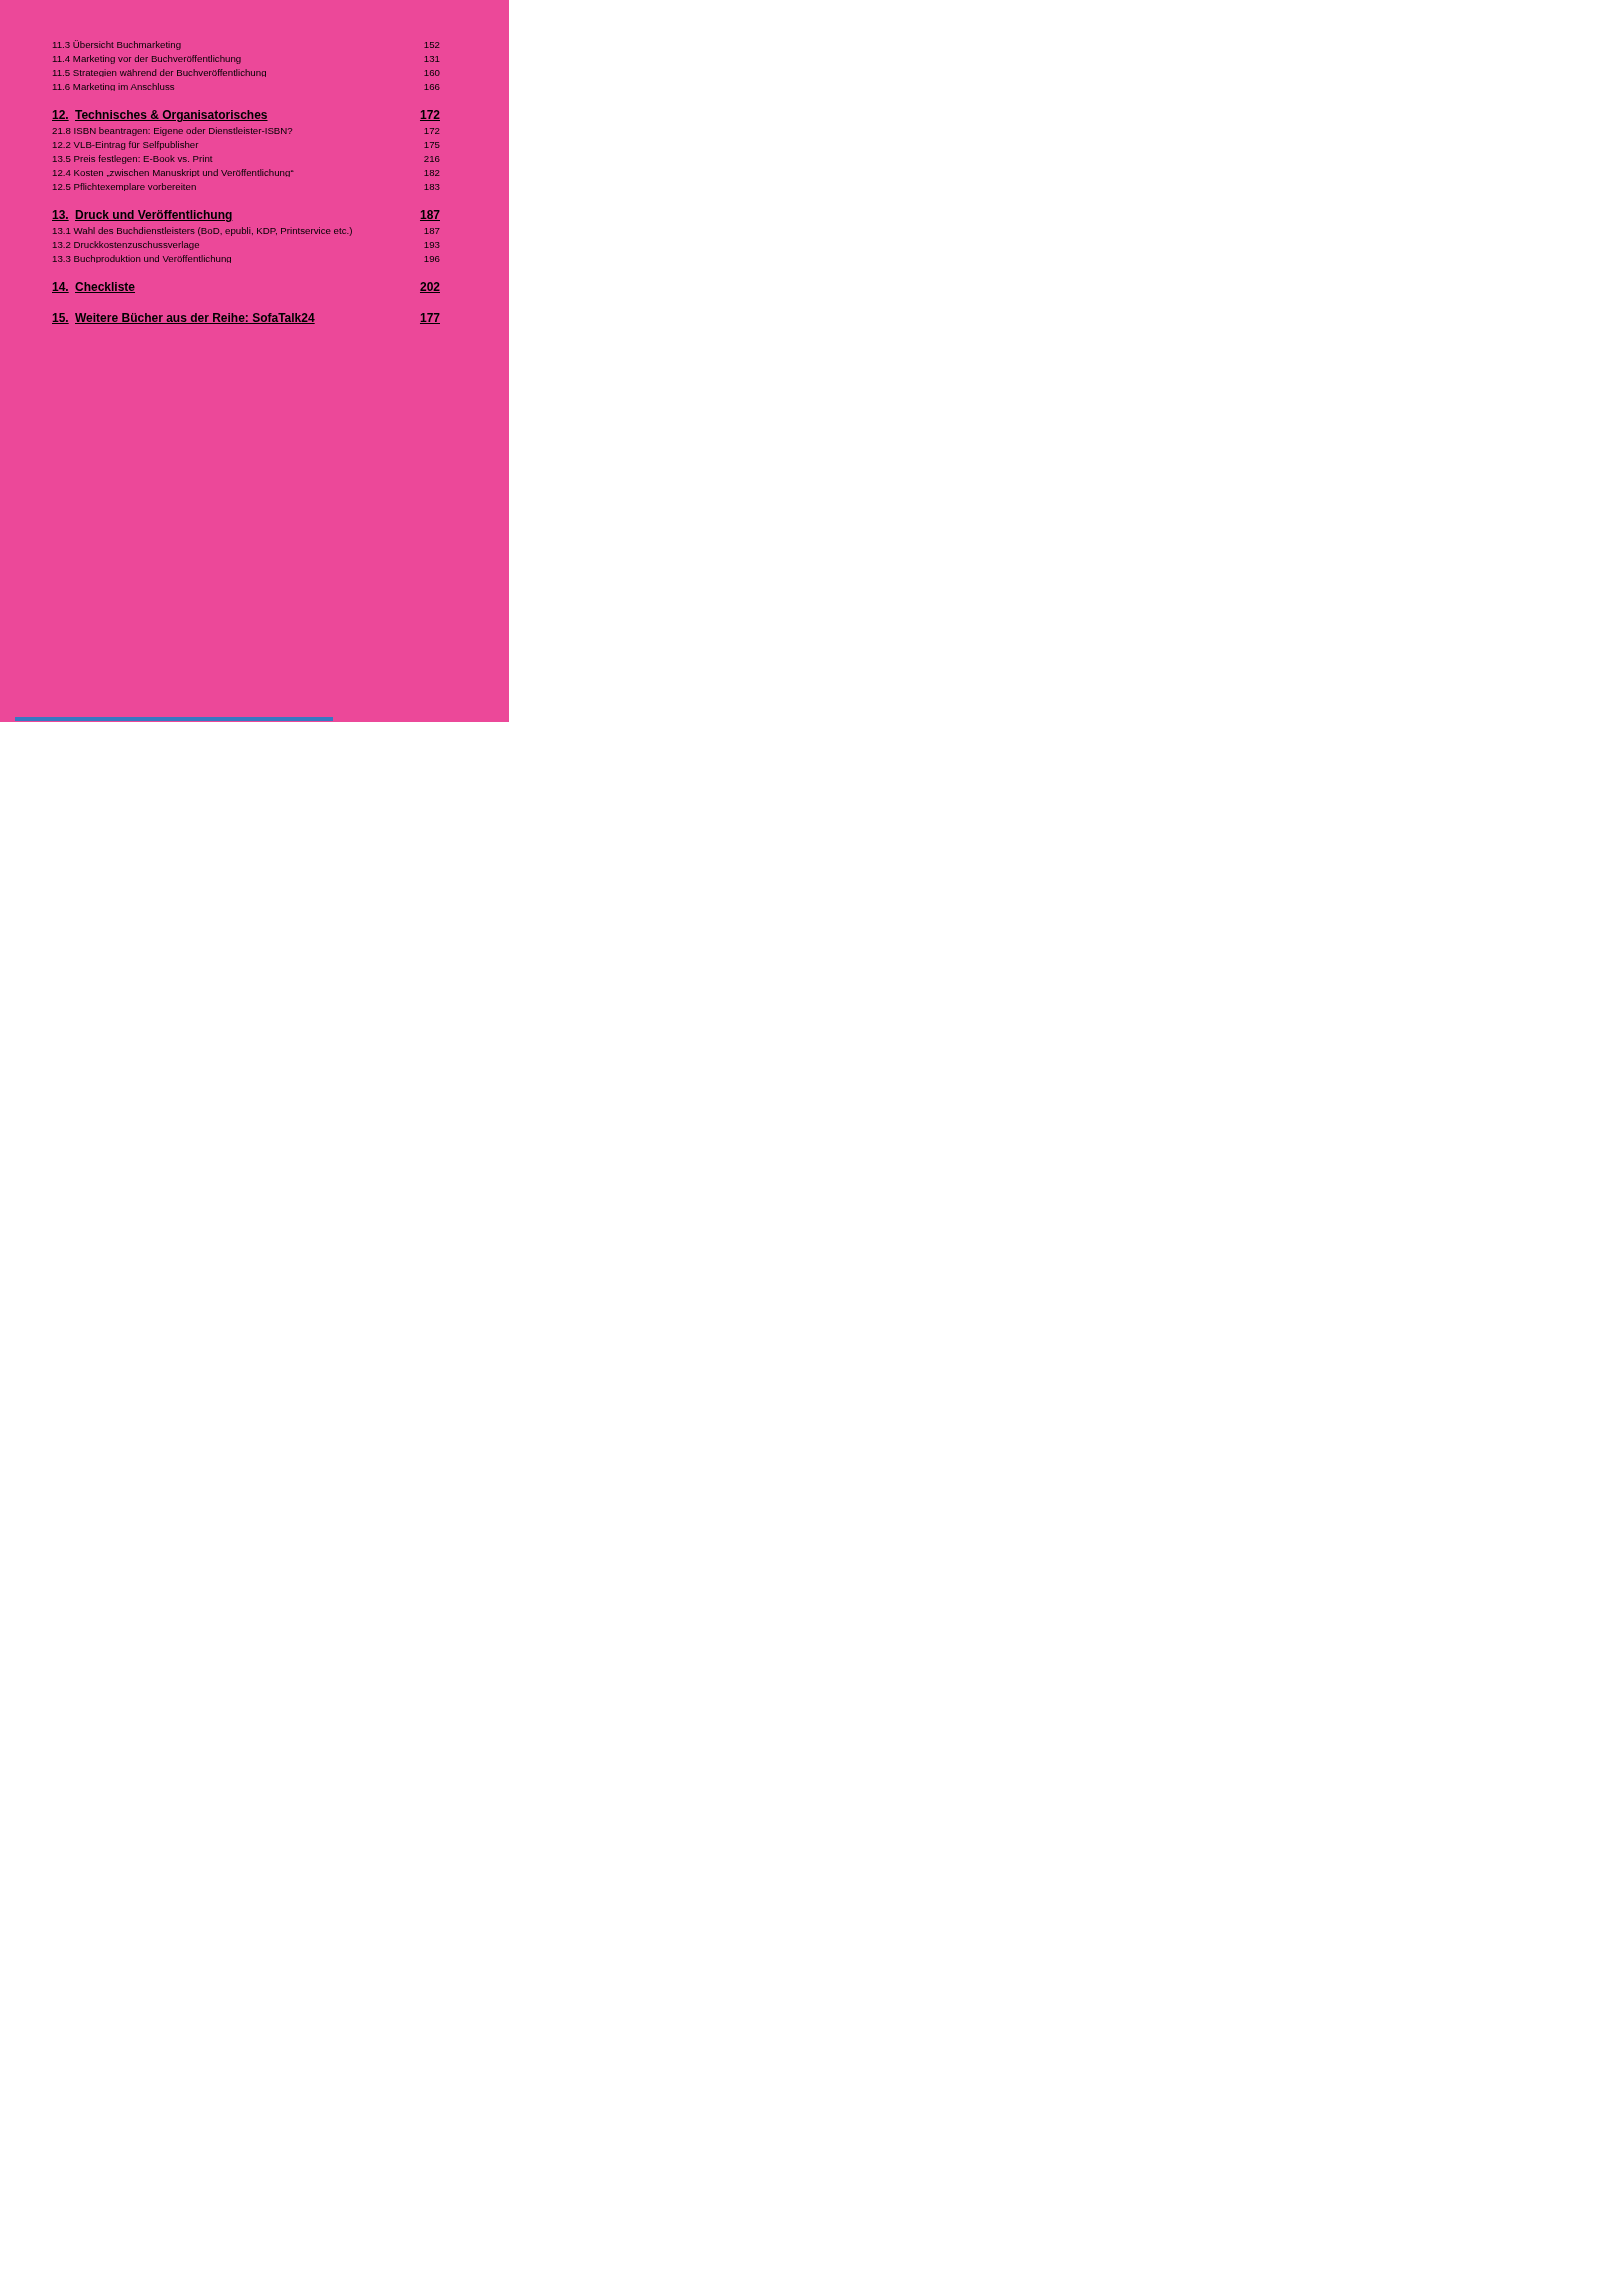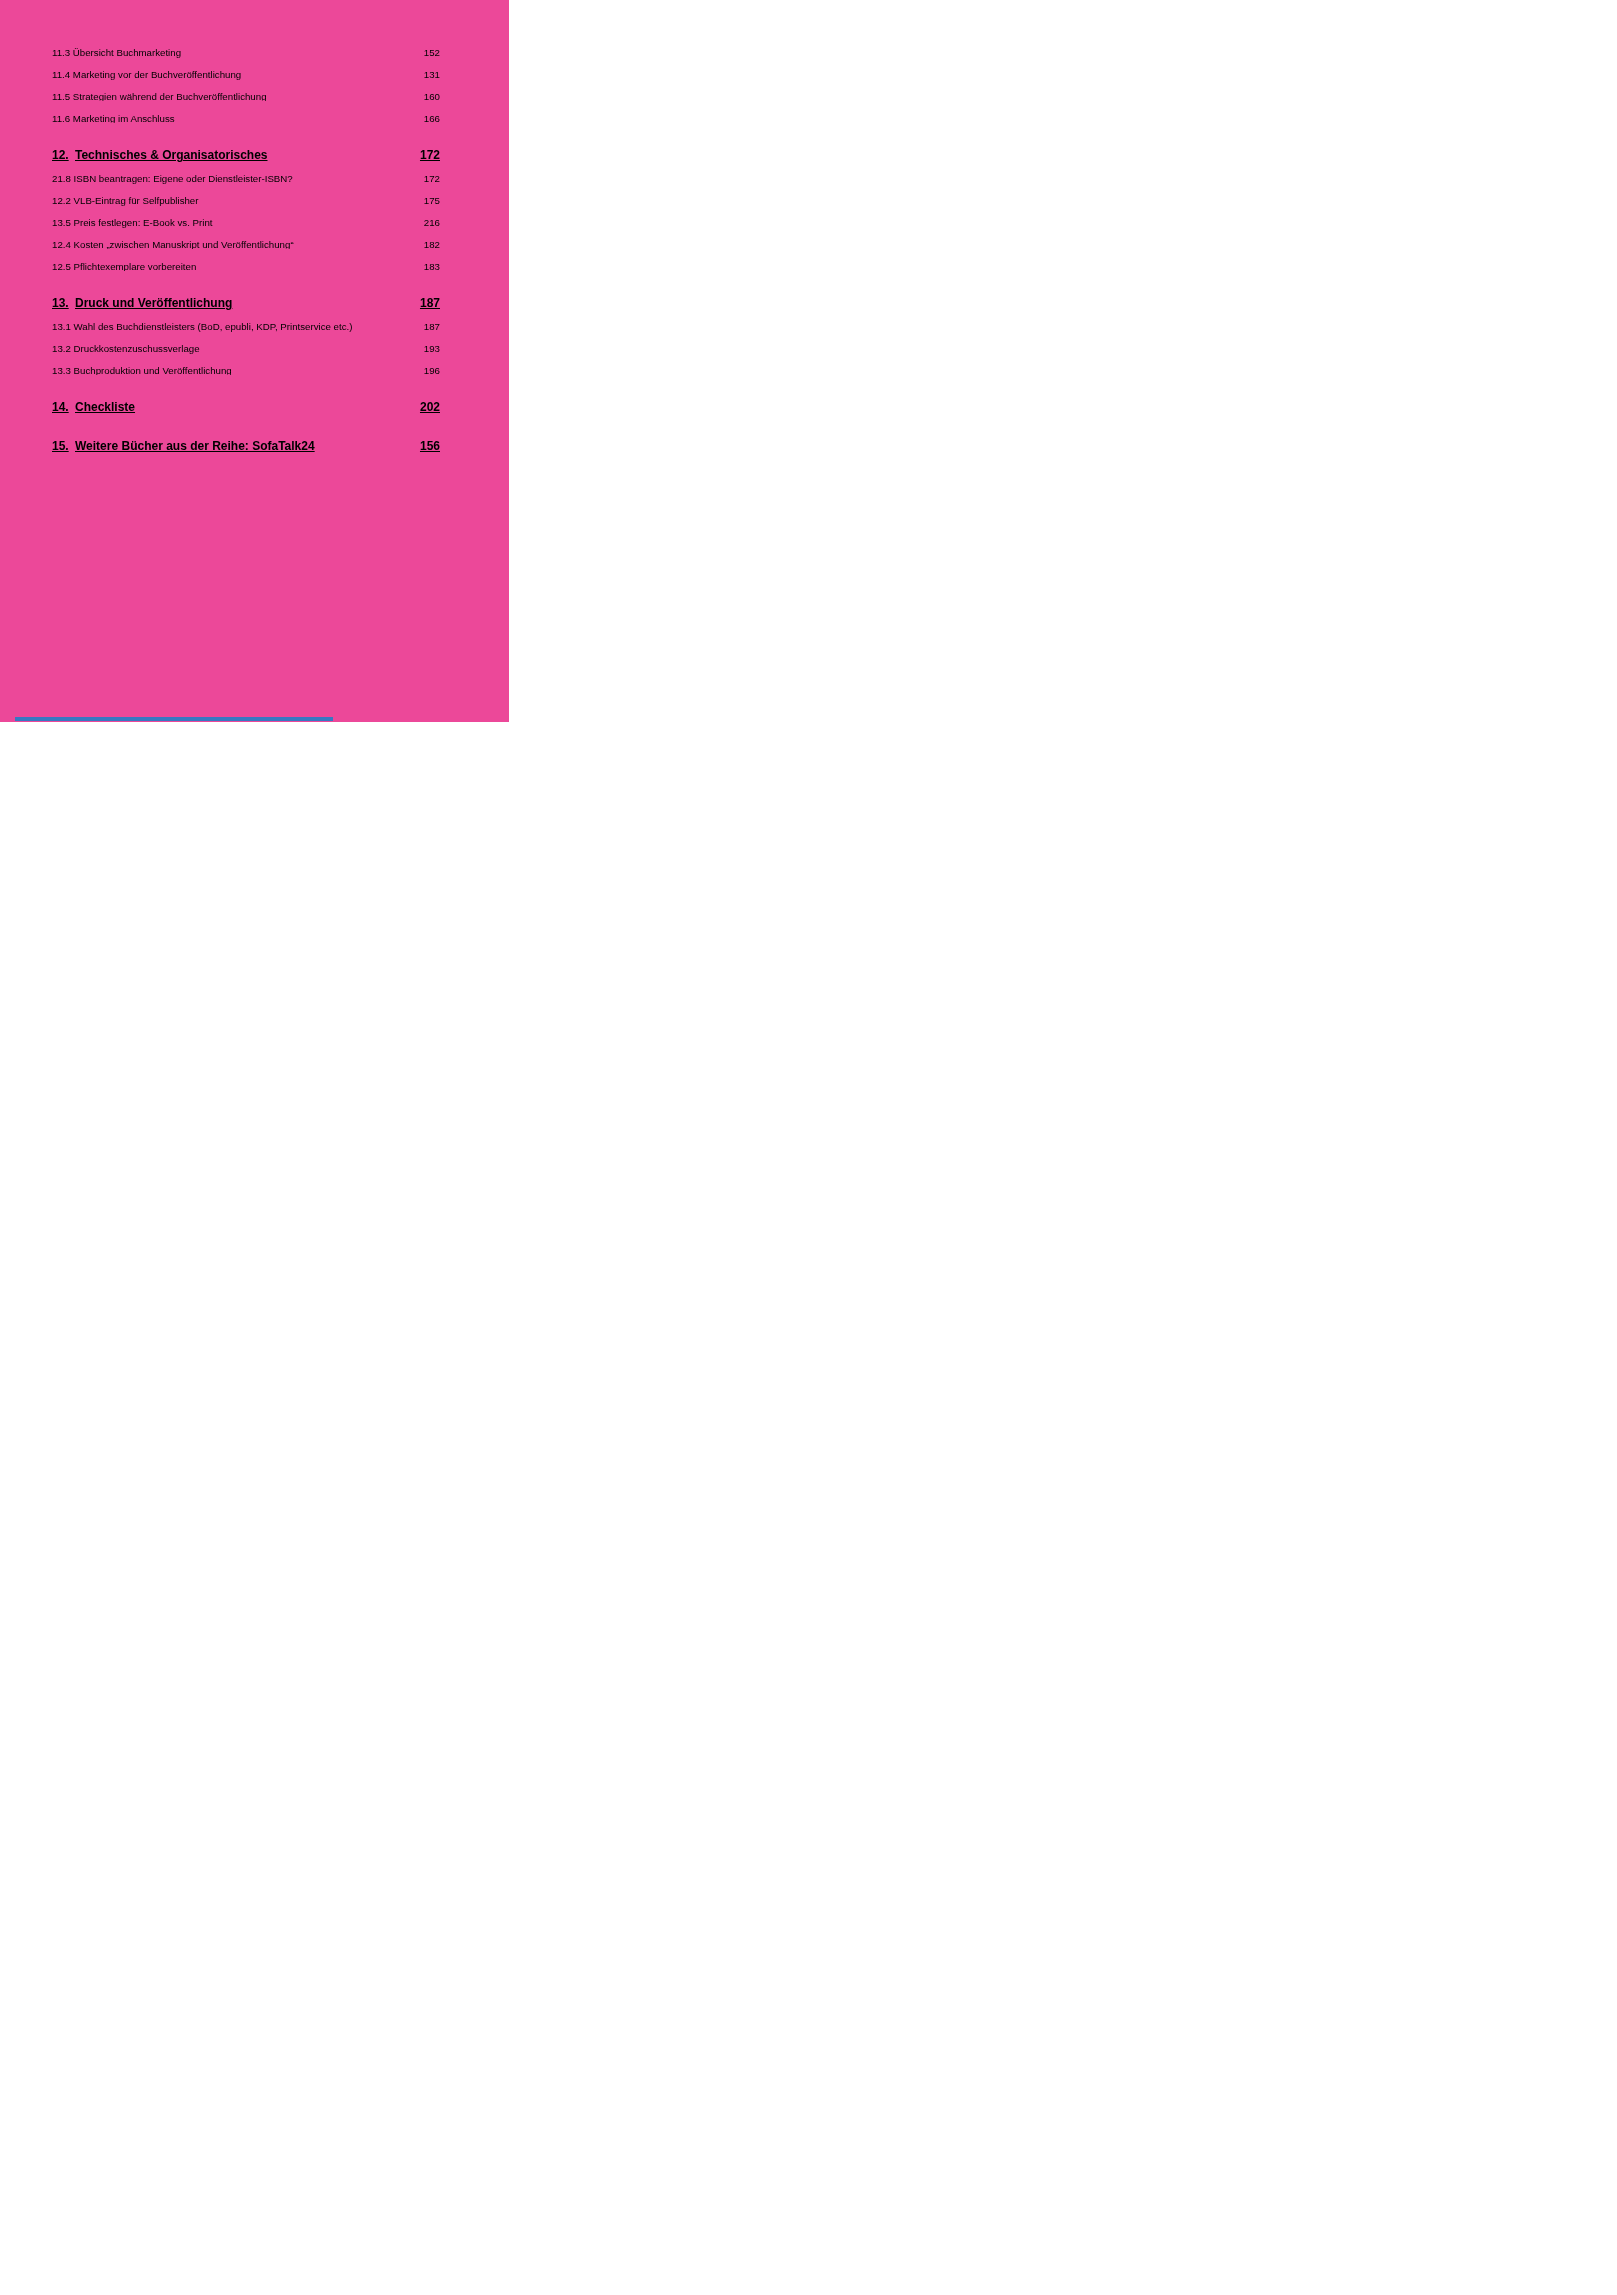--- a/index.html
+++ b/index.html
@@ -47,21 +47,20 @@
   }
   .row.heading .num {
     flex: 0 0 auto;
     width: 23px;
     white-space: nowrap;
   }
   .row .pagenum {
     flex: 0 0 auto;
     text-align: right;
     padding-left: 9.3px;
-    margin-top: 8px;
   }
   .bottom-bar {
     position: absolute;
     left: 15px;
     bottom: 1.4px;
     width: 318px;
     height: 3.2px;
     background: #3778c2;
   }
 </style>
@@ -144,18 +143,18 @@
 
   <div class="row heading">
     <span class="num">14.</span>
     <span class="label">Checkliste</span>
     <span class="pagenum">202</span>
   </div>
 
   <div class="row heading">
     <span class="num">15.</span>
     <span class="label">Weitere Bücher aus der Reihe: SofaTalk24</span>
-    <span class="pagenum">156</span>
+    <span class="pagenum">177</span>
   </div>
 </div>
   <div class="bottom-bar" style="background: rgb(55, 120, 194);"></div>
 </div>
 
 
 </body></html>

